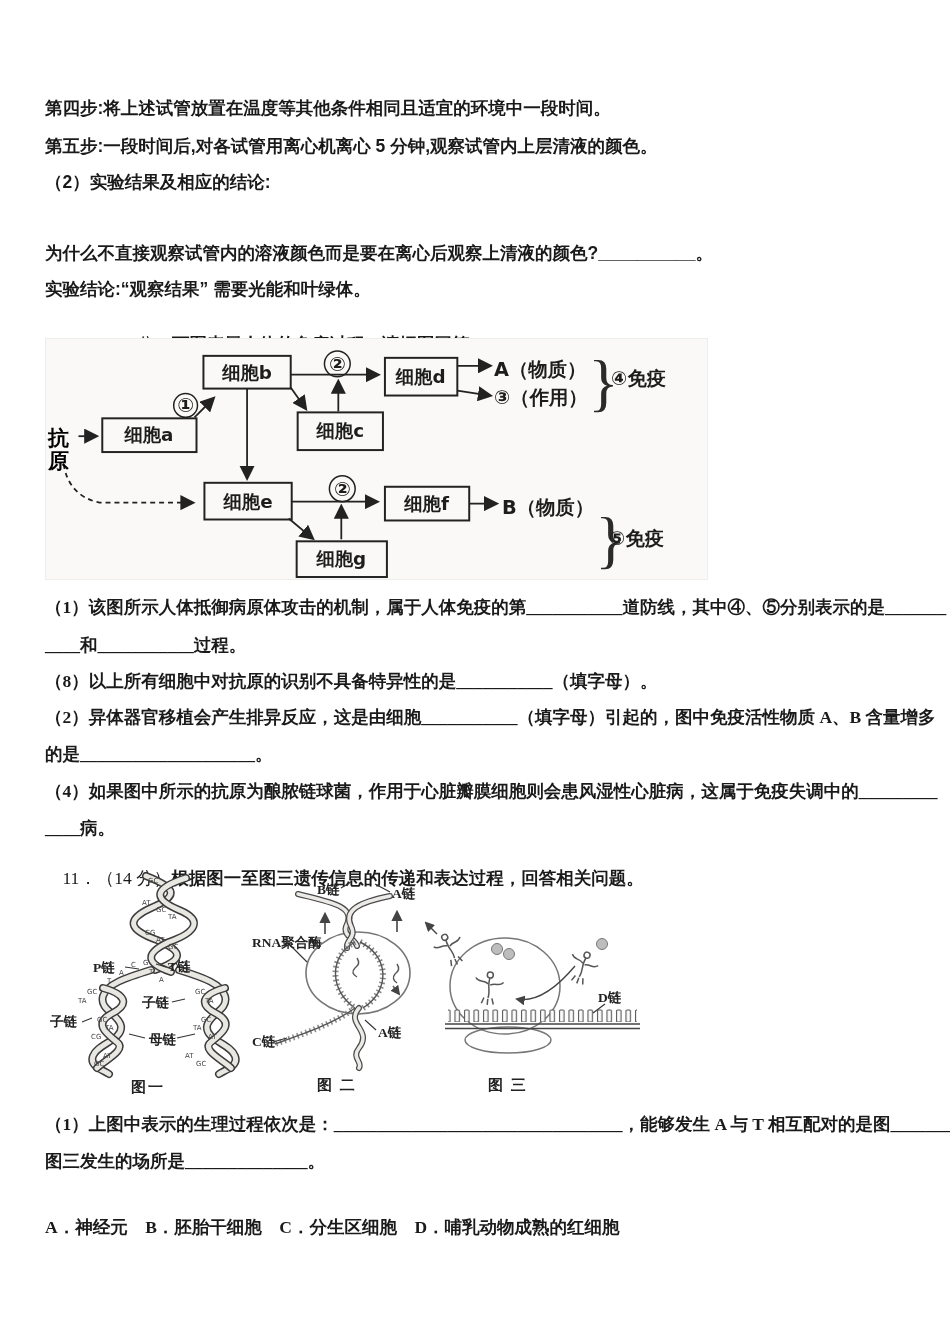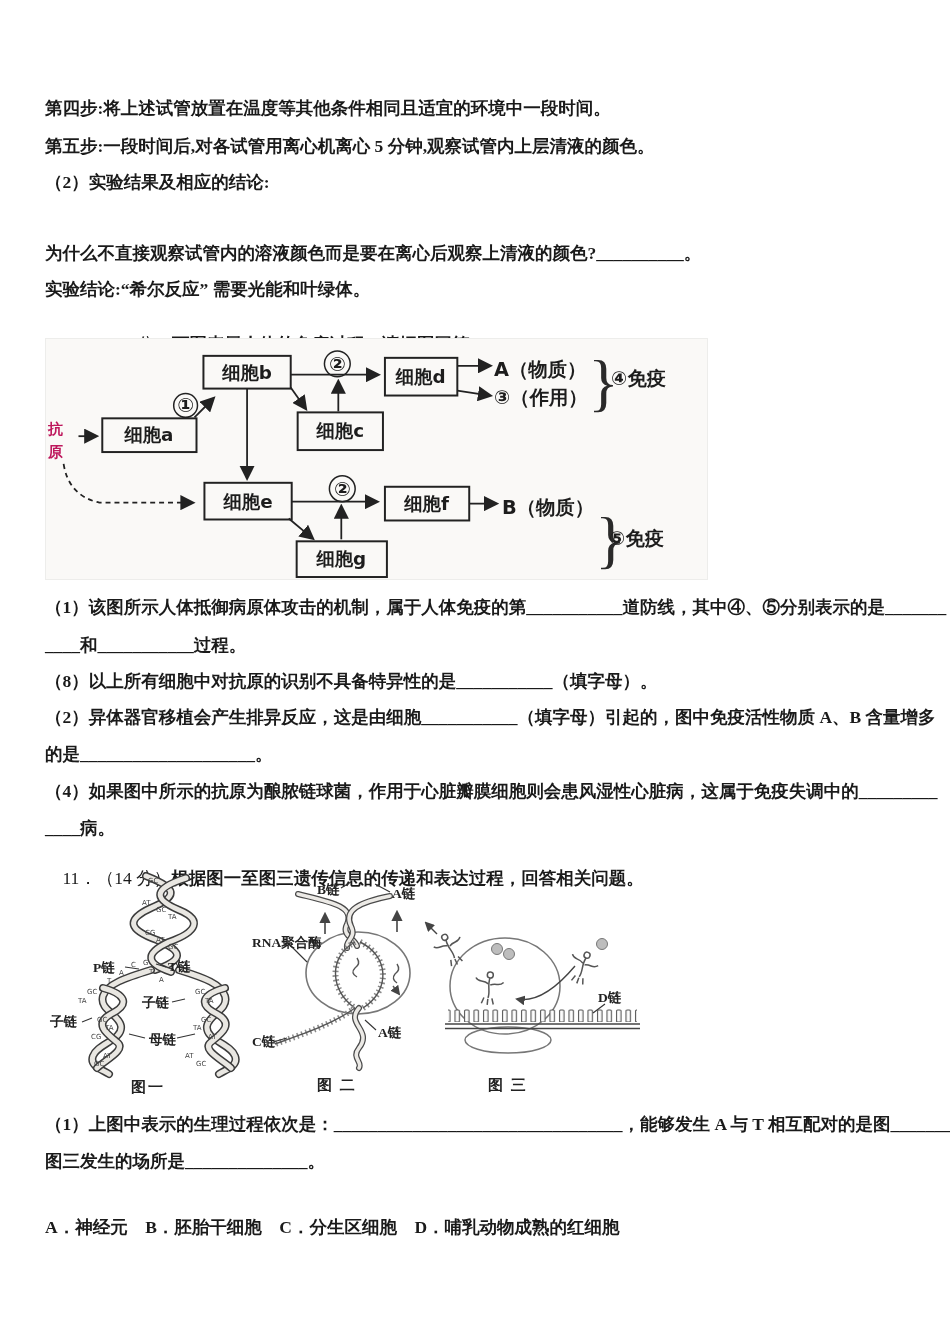--- a/index.html
+++ b/index.html
@@ -1,27 +1,27 @@
 <!DOCTYPE html>
 <html><head>
 <meta charset="utf-8">
 <style>
   html,body{margin:0;padding:0;background:#ffffff;}
   .page{position:relative;width:950px;height:1344px;background:#ffffff;overflow:hidden;
         color:#1a1a1a;}
   .line{position:absolute;left:45px;white-space:pre;font-size:17.5px;line-height:1.2;}
-  .hei{font-family:Liberation Serif, serif;font-weight:700;}
+  .hei{font-family:Liberation Sans, sans-serif;font-weight:700;}
   .song{font-family:"Liberation Serif",serif;font-weight:700;}
   .qhead .num{font-family:"Liberation Serif",serif;font-weight:400;}
   .qhead .stem{font-family:"DejaVu Sans",sans-serif;font-weight:700;}
   .diagram{position:absolute;left:45px;top:338px;width:663px;height:242px;
            background:#faf9f7;border:1px solid #ededeb;box-sizing:border-box;}
   .figures{position:absolute;left:45px;top:872px;width:620px;height:234px;}
-  .v-label{position:absolute;left:2px;top:79px;width:24px;font-size:15px;line-height:23px;
-           font-family:"DejaVu Sans",sans-serif;font-weight:700;word-break:break-all;color:#be185d;}
+  .v-label{position:absolute;left:2px;top:88px;width:24px;font-size:21px;line-height:23px;
+           font-family:"DejaVu Sans",sans-serif;font-weight:700;word-break:break-all;color:#000000;}
   svg{display:block;}
   .cellText{font:700 18.5px "DejaVu Sans",sans-serif;fill:#1d1d1d;}
   .circnum{font:700 20px "DejaVu Sans",sans-serif;fill:#1d1d1d;}
   .dlabel{font:700 19.5px "DejaVu Sans",sans-serif;fill:#1d1d1d;}
   .brace{font:400 64px "Liberation Serif",serif;fill:#2a2a2a;}
   .figlabel{font:700 13.5px "Liberation Serif",serif;fill:#222;}
   .figcap{font:700 15px "Liberation Serif",serif;fill:#222;letter-spacing:2px;}
   .bp{font:7px "DejaVu Sans",sans-serif;fill:#444;}
   .ribbonB{stroke:#3c3c3c;stroke-width:8;fill:none;stroke-linecap:round;}
   .ribbonF{stroke:#e9e7e2;stroke-width:5;fill:none;stroke-linecap:round;}
@@ -32,21 +32,21 @@
 </style>
 </head>
 <body>
 
 <div class="page">
 
   <div class="line hei" style="top:98px">第四步:将上述试管放置在温度等其他条件相同且适宜的环境中一段时间。</div>
   <div class="line hei" style="top:136px">第五步:一段时间后,对各试管用离心机离心 5 分钟,观察试管内上层清液的颜色。</div>
   <div class="line hei" style="top:172px">（2）实验结果及相应的结论:</div>
   <div class="line hei" style="top:243px">为什么不直接观察试管内的溶液颜色而是要在离心后观察上清液的颜色?__________。</div>
-  <div class="line hei" style="top:279px">实验结论:“希尔反应” 需要光能和叶绿体。</div>
+  <div class="line hei" style="top:279px">实验结论:“观察结果” 需要光能和叶绿体。</div>
 
   <div class="line qhead" style="top:313px">
     <span class="num">10．（14 分）</span><span class="stem">下图表示人体的免疫过程，请据图回答：</span>
   </div>
 
   <div class="diagram">
     <div class="v-label">抗原</div>
     <svg viewBox="0 0 663 242" width="661" height="240">
       <defs>
         <marker id="ah" viewBox="0 0 10 10" refX="8" refY="5" markerWidth="8.5" markerHeight="8.5" orient="auto-start-reverse">

